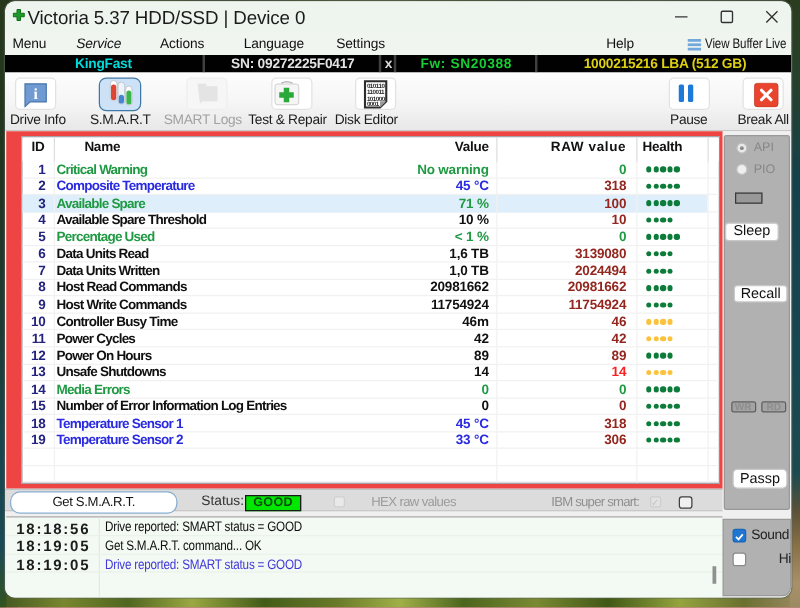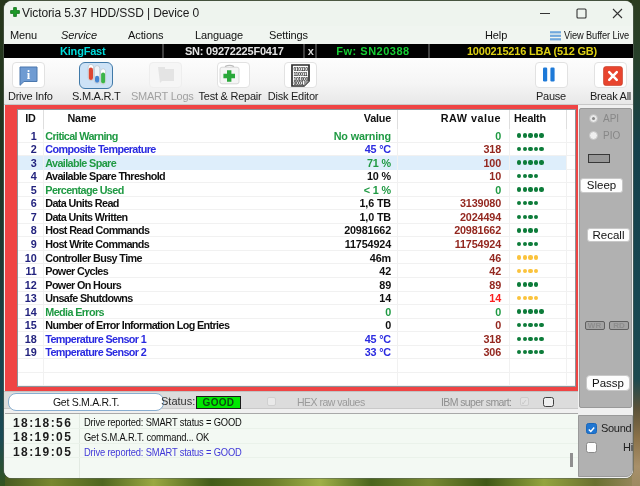--- a/index.html
+++ b/index.html
@@ -12,21 +12,21 @@
 #wp-left { position:absolute; left:0; top:0; width:5px; height:486px;
   background:linear-gradient(180deg,#27371b 0%,#203520 30%,#1c3a35 55%,#17454f 75%,#1a4a55 90%,#33541f 100%); }
 #wp-right { position:absolute; right:0; top:0; width:8px; height:486px;
   background:linear-gradient(180deg,#2c3d20 0%,#26402a 12%,#15414c 30%,#174752 60%,#1c4a50 78%,#5a5138 84%,#8a7148 90%,#a8906a 96%,#9c8a62 100%); }
 #wp-bottom { position:absolute; left:0; bottom:0; width:640px; height:9px;
   background:linear-gradient(90deg,#42561f,#78872f 8%,#4f661f 16%,#9aa842 24%,#425c18 33%,#687a28 42%,#a0b048 50%,#4a651d 58%,#7a8a33 67%,#405816 76%,#94a43e 85%,#6a7030 93%,#9c8a62 100%); }
 #win { position:absolute; left:4px; top:1px; width:629px; height:477px;
   background:#f0f0f0; border-radius:8px; overflow:hidden;
   box-shadow:0 0 0 1px rgba(90,100,90,0.55); }
 #titlebar { position:absolute; left:0; top:0; width:100%; height:25px; background:#eef4ee; }
-#title-txt { position:absolute; left:18px; top:5px; font-size:12px; color:#1b1b1b; letter-spacing:-0.1px; }
+#title-txt { position:absolute; left:18px; top:5px; font-size:15px; color:#1b1b1b; letter-spacing:-0.1px; }
 .caption-btn { position:absolute; top:0; }
 #menubar { position:absolute; left:0; top:25px; width:100%; height:18px; background:#f0f5f0; font-size:11px; color:#111; }
 .mi { position:absolute; top:3px; letter-spacing:-0.1px; white-space:nowrap; }
 #devbar { position:absolute; left:0; top:43px; width:100%; height:14px; background:#010101; }
 .dseg { position:absolute; top:0; height:14px; border-right:2px solid #3f3f3f; font-size:11px; font-weight:bold;
   text-align:center; line-height:14px; letter-spacing:-0.2px; }
 #toolbar { position:absolute; left:0; top:57px; width:100%; height:47px;
   background:linear-gradient(180deg,#fdfdfd 0%,#f5f5f5 55%,#e8e8e8 100%); border-bottom:1px solid #c8c8c8; }
 .tbtn { position:absolute; border-radius:4px; }
 .tlabel { position:absolute; font-size:11px; color:#1c1c1c; text-align:center; white-space:nowrap; letter-spacing:-0.25px; }
@@ -486,21 +486,21 @@
         <div style="position:absolute;left:8.5px;top:22px;width:9px;height:9px;border-radius:50%;background:#efefef;border:1px solid #c4c4c4;"></div>
         <span style="position:absolute;left:23px;top:21px;color:#878787;">PIO</span>
         <div style="position:absolute;left:7.5px;top:44.5px;width:22px;height:9px;background:#989898;border:1.6px solid #383838;"></div>
         <div class="rbtn" style="left:0;top:69px;width:43px;height:14.5px;font-size:11.5px;line-height:13px;">Sleep</div>
         <div class="rbtn" style="left:7px;top:118.5px;width:43px;height:14.5px;font-size:11.5px;line-height:13px;">Recall</div>
         <div style="position:absolute;left:4.5px;top:211.5px;width:20px;height:9.5px;background:#a3a3a3;border:1.4px solid #606060;border-radius:2px;color:#8d8d8d;font-size:8px;font-weight:bold;text-align:center;line-height:7.5px;">WR</div>
         <div style="position:absolute;left:29px;top:211.5px;width:20px;height:9.5px;background:#a3a3a3;border:1.4px solid #606060;border-radius:2px;color:#8d8d8d;font-size:8px;font-weight:bold;text-align:center;line-height:7.5px;">RD</div>
         <div class="rbtn" style="left:6px;top:265.5px;width:44px;height:16.5px;font-size:11.5px;line-height:15px;border-radius:4px;">Passp</div>
       </div>
       <div id="statusbar">
-        <div style="position:absolute;left:4px;top:1px;width:156px;height:17.5px;background:#fff;border:1px solid #88aed0;border-radius:8px;text-align:center;font-size:10.5px;color:#141414;line-height:16px;letter-spacing:-0.28px;">Get S.M.A.R.T.</div>
+        <div style="position:absolute;left:4px;top:1px;width:134px;height:17.5px;background:#fff;border:1px solid #88aed0;border-radius:8px;text-align:center;font-size:10.5px;color:#141414;line-height:16px;letter-spacing:-0.28px;">Get S.M.A.R.T.</div>
         <span style="position:absolute;left:157px;top:3px;font-size:11px;color:#333;">Status:</span>
         <div style="position:absolute;left:192px;top:4px;width:45px;height:13px;background:#00e800;border:1px solid #1a1a1a;text-align:center;font-size:10px;font-weight:bold;color:#0a4a10;line-height:11.5px;letter-spacing:0.3px;">GOOD</div>
         <div style="position:absolute;left:262.5px;top:4.5px;width:9.5px;height:9.5px;background:#e9e9e9;border:1px solid #d0d0d0;border-radius:2px;"></div>
         <span style="position:absolute;left:277px;top:3.5px;font-size:10.5px;color:#9b9b9b;letter-spacing:-0.5px;margin-left:16px;">HEX raw values</span>
         <span style="position:absolute;left:437px;top:3.5px;font-size:10.5px;color:#8f8f8f;letter-spacing:-0.6px;">IBM super smart:</span>
         <div style="position:absolute;left:515.5px;top:4.5px;width:9.5px;height:9.5px;background:#e2e2e2;border:1px solid #cdcdcd;border-radius:2px;color:#c2c2c2;font-size:8px;text-align:center;line-height:9px;">✓</div>
         <div style="position:absolute;left:539px;top:4.5px;width:10.5px;height:10.5px;background:#efefef;border:1.6px solid #3f3f3f;border-radius:2.5px;"></div>
       </div>
       <div id="logarea">
           <i style="position:absolute;left:74px;top:0;bottom:0;width:1px;background:#e2eae2;"></i>

